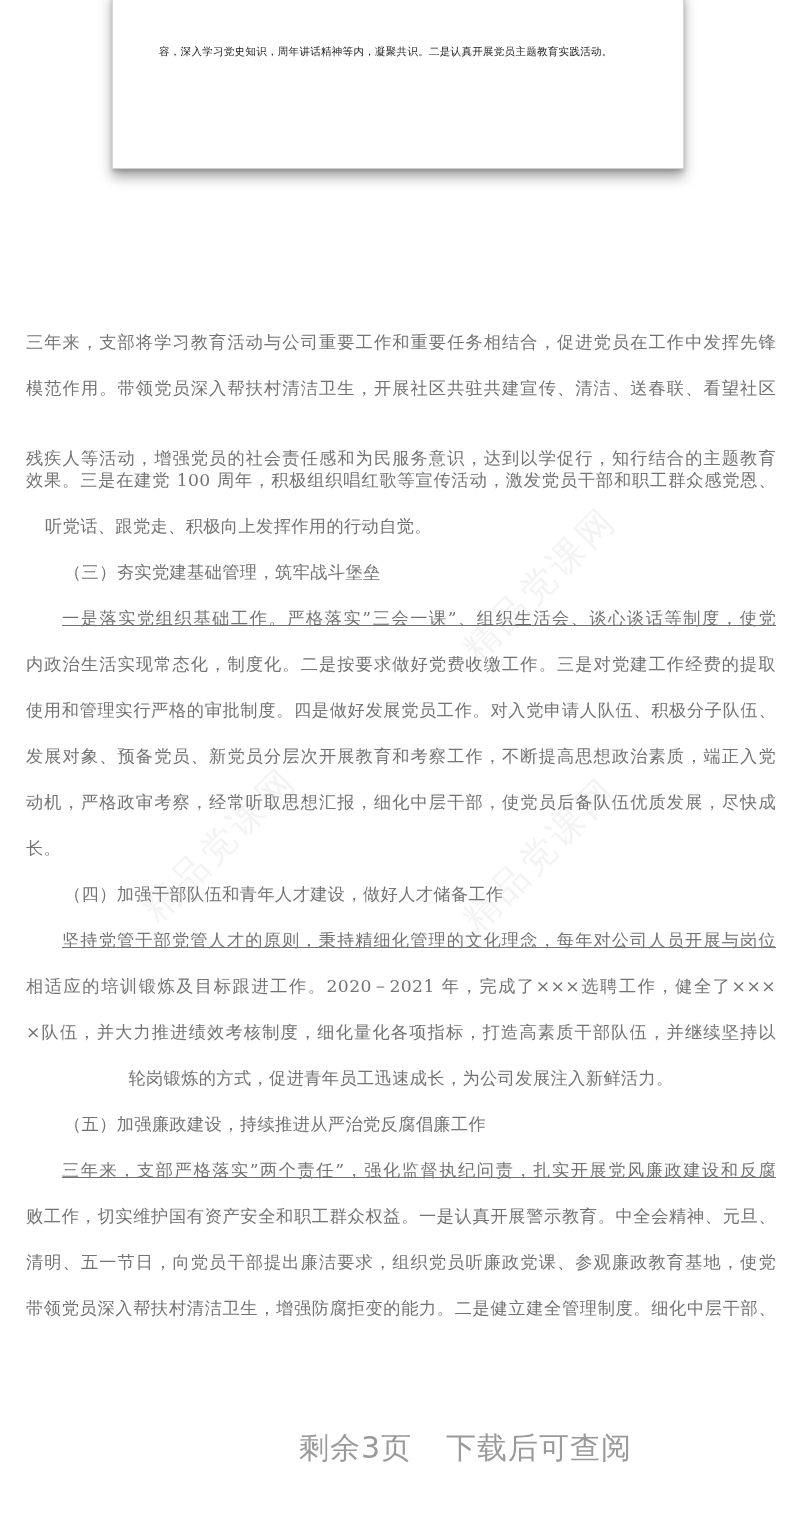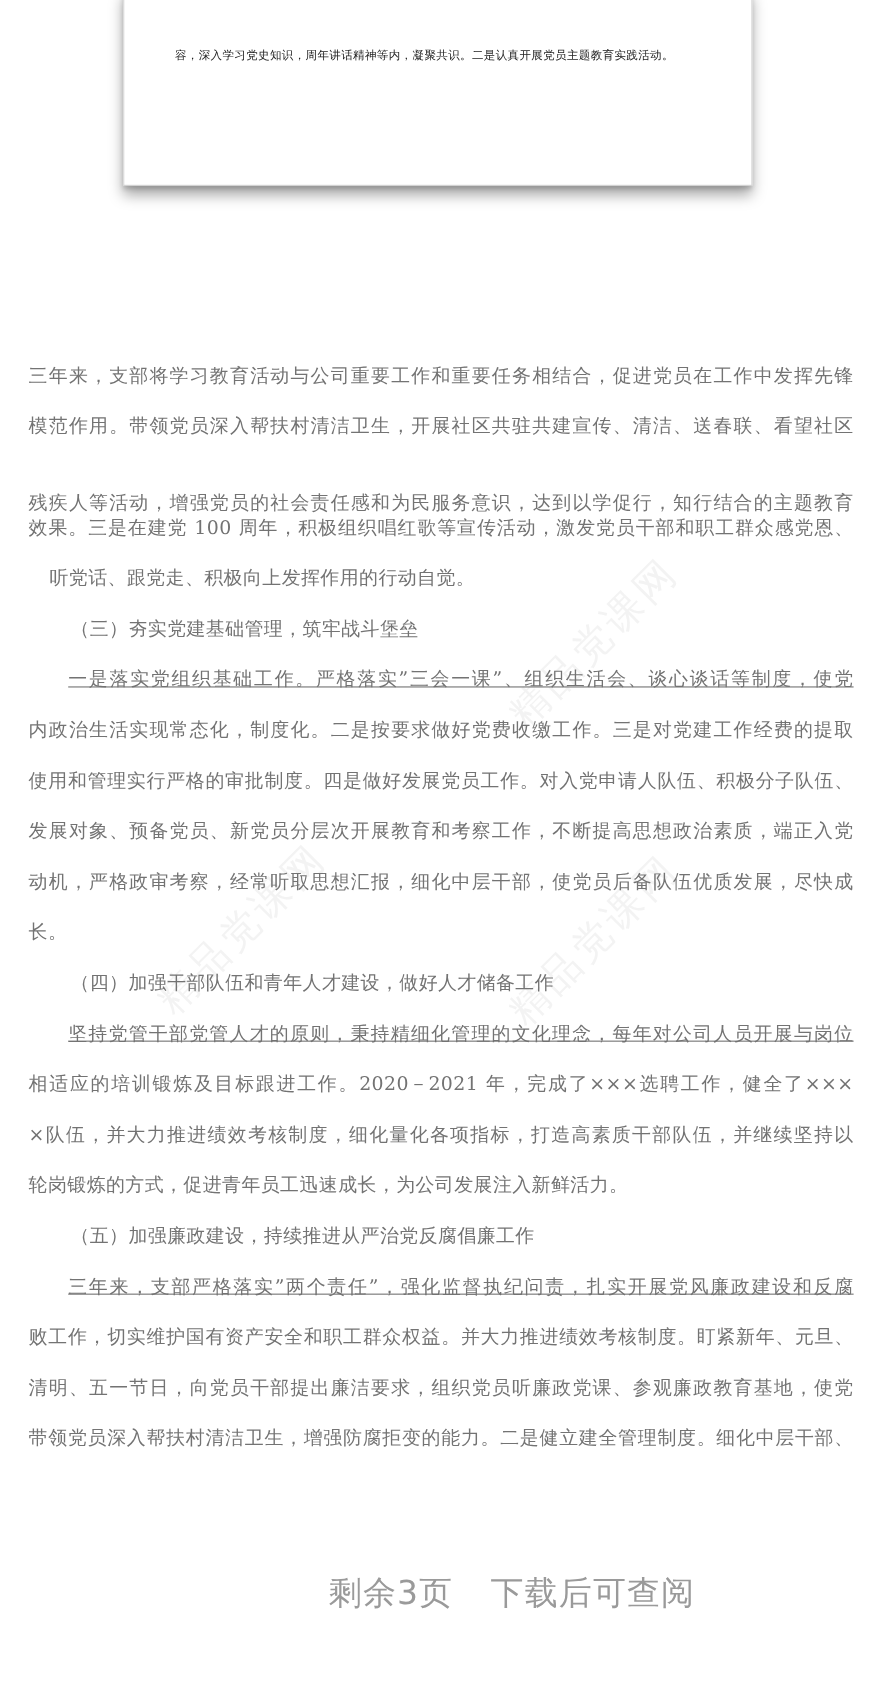--- a/index.html
+++ b/index.html
@@ -64,25 +64,25 @@
   <div class="line justify" style="top:378px;">使用和管理实行严格的审批制度。四是做好发展党员工作。对入党申请人队伍、积极分子队伍、</div>
   <div class="line justify" style="top:424px;">发展对象、预备党员、新党员分层次开展教育和考察工作，不断提高思想政治素质，端正入党</div>
   <div class="line justify" style="top:470px;">动机，严格政审考察，经常听取思想汇报，细化中层干部，使党员后备队伍优质发展，尽快成</div>
   <div class="line" style="top:516px;">长。</div>
 
   <div class="line heading" style="top:562px;">（四）加强干部队伍和青年人才建设，做好人才储备工作</div>
 
   <div class="line justify indent" style="top:608px;">坚持党管干部党管人才的原则，秉持精细化管理的文化理念，每年对公司人员开展与岗位</div>
   <div class="line justify" style="top:654px;">相适应的培训锻炼及目标跟进工作。2020－2021 年，完成了×××选聘工作，健全了×××</div>
   <div class="line justify" style="top:700px;">×队伍，并大力推进绩效考核制度，细化量化各项指标，打造高素质干部队伍，并继续坚持以</div>
-  <div class="line" style="top:746px;">轮岗锻炼的方式，促进青年员工迅速成长，为公司发展注入新鲜活力。</div>
+  <div class="line" style="top:746px;text-align:center;">轮岗锻炼的方式，促进青年员工迅速成长，为公司发展注入新鲜活力。</div>
 
   <div class="line heading" style="top:792px;">（五）加强廉政建设，持续推进从严治党反腐倡廉工作</div>
 
   <div class="line justify indent" style="top:838px;">三年来，支部严格落实”两个责任”，强化监督执纪问责，扎实开展党风廉政建设和反腐</div>
-  <div class="line justify" style="top:884px;">败工作，切实维护国有资产安全和职工群众权益。并大力推进绩效考核制度。盯紧新年、元旦、</div>
+  <div class="line justify" style="top:884px;">败工作，切实维护国有资产安全和职工群众权益。一是认真开展警示教育。中全会精神、元旦、</div>
   <div class="line justify" style="top:930px;">清明、五一节日，向党员干部提出廉洁要求，组织党员听廉政党课、参观廉政教育基地，使党</div>
   <div class="line justify" style="top:976px;">带领党员深入帮扶村清洁卫生，增强防腐拒变的能力。二是健立建全管理制度。细化中层干部、</div>
 </div>
 
 <div class="footer-notice">
   <span>剩余3页</span><span class="gap"></span><span>下载后可查阅</span>
 </div>
 
 </body></html>

